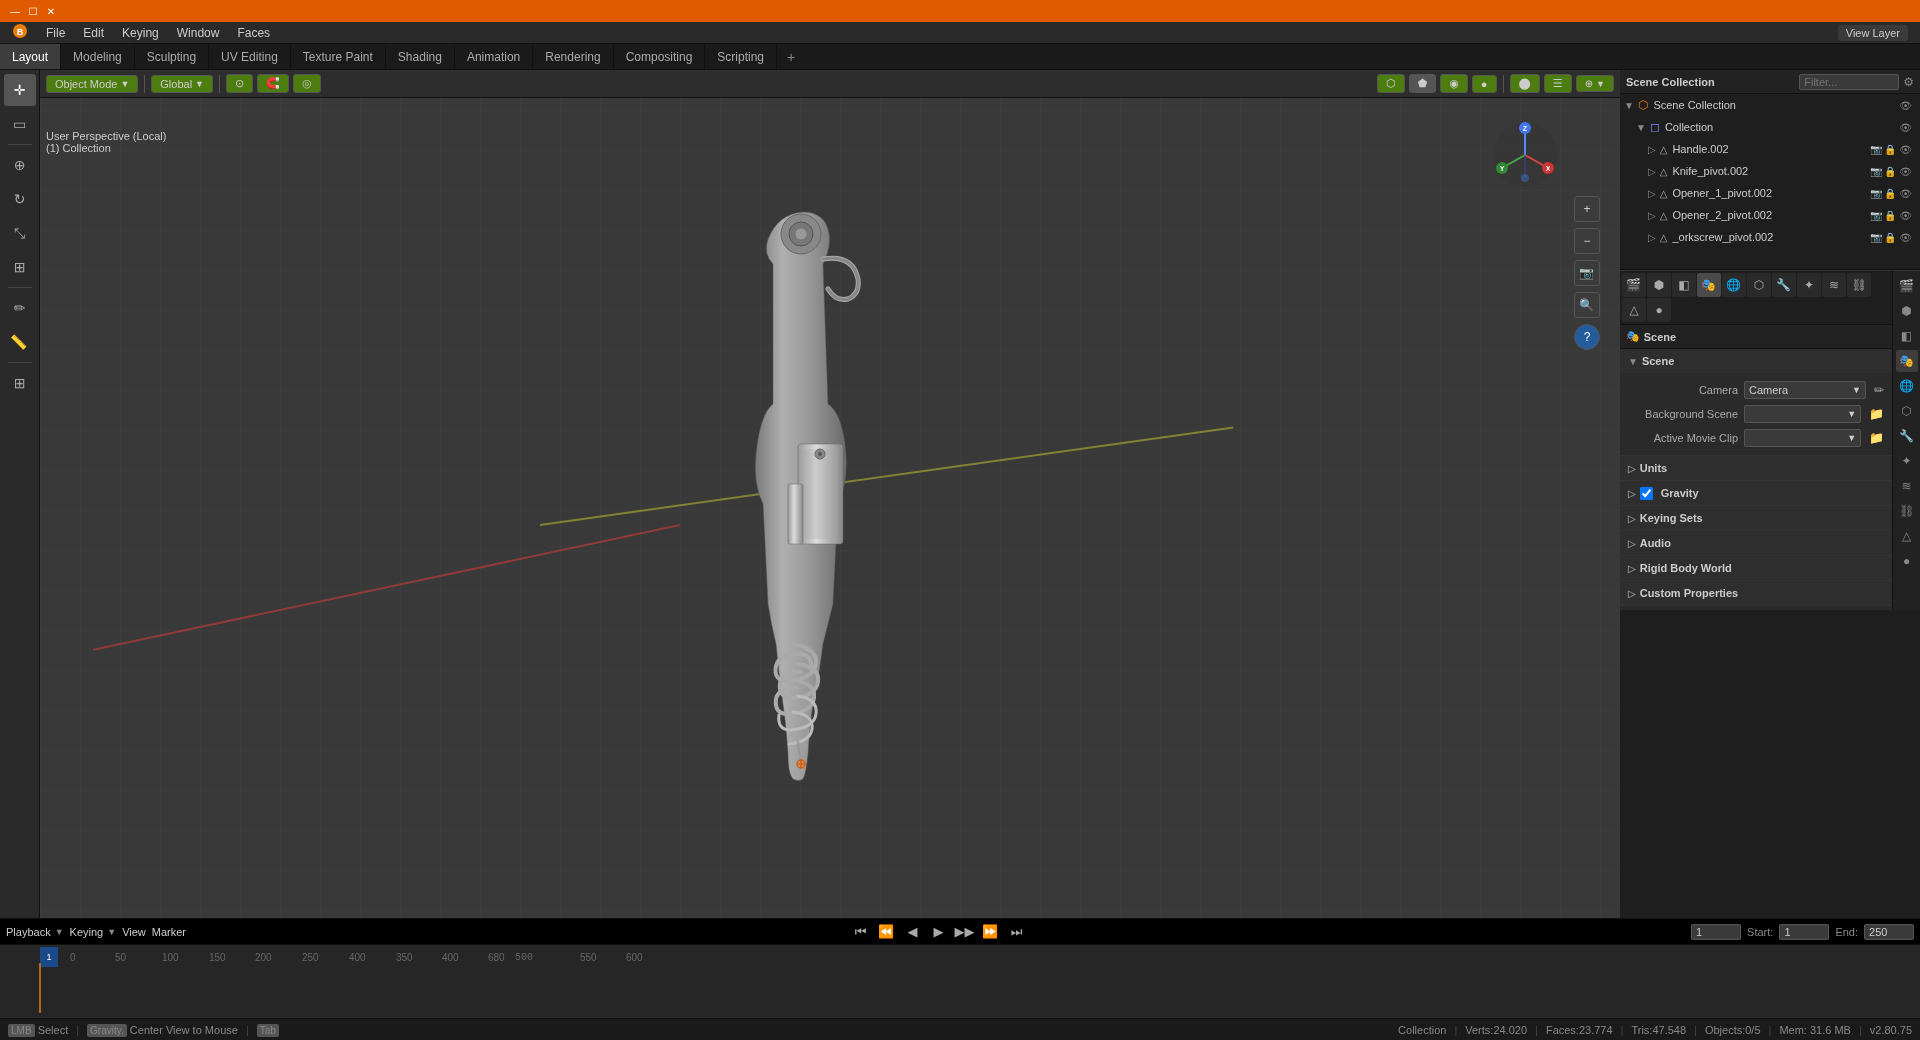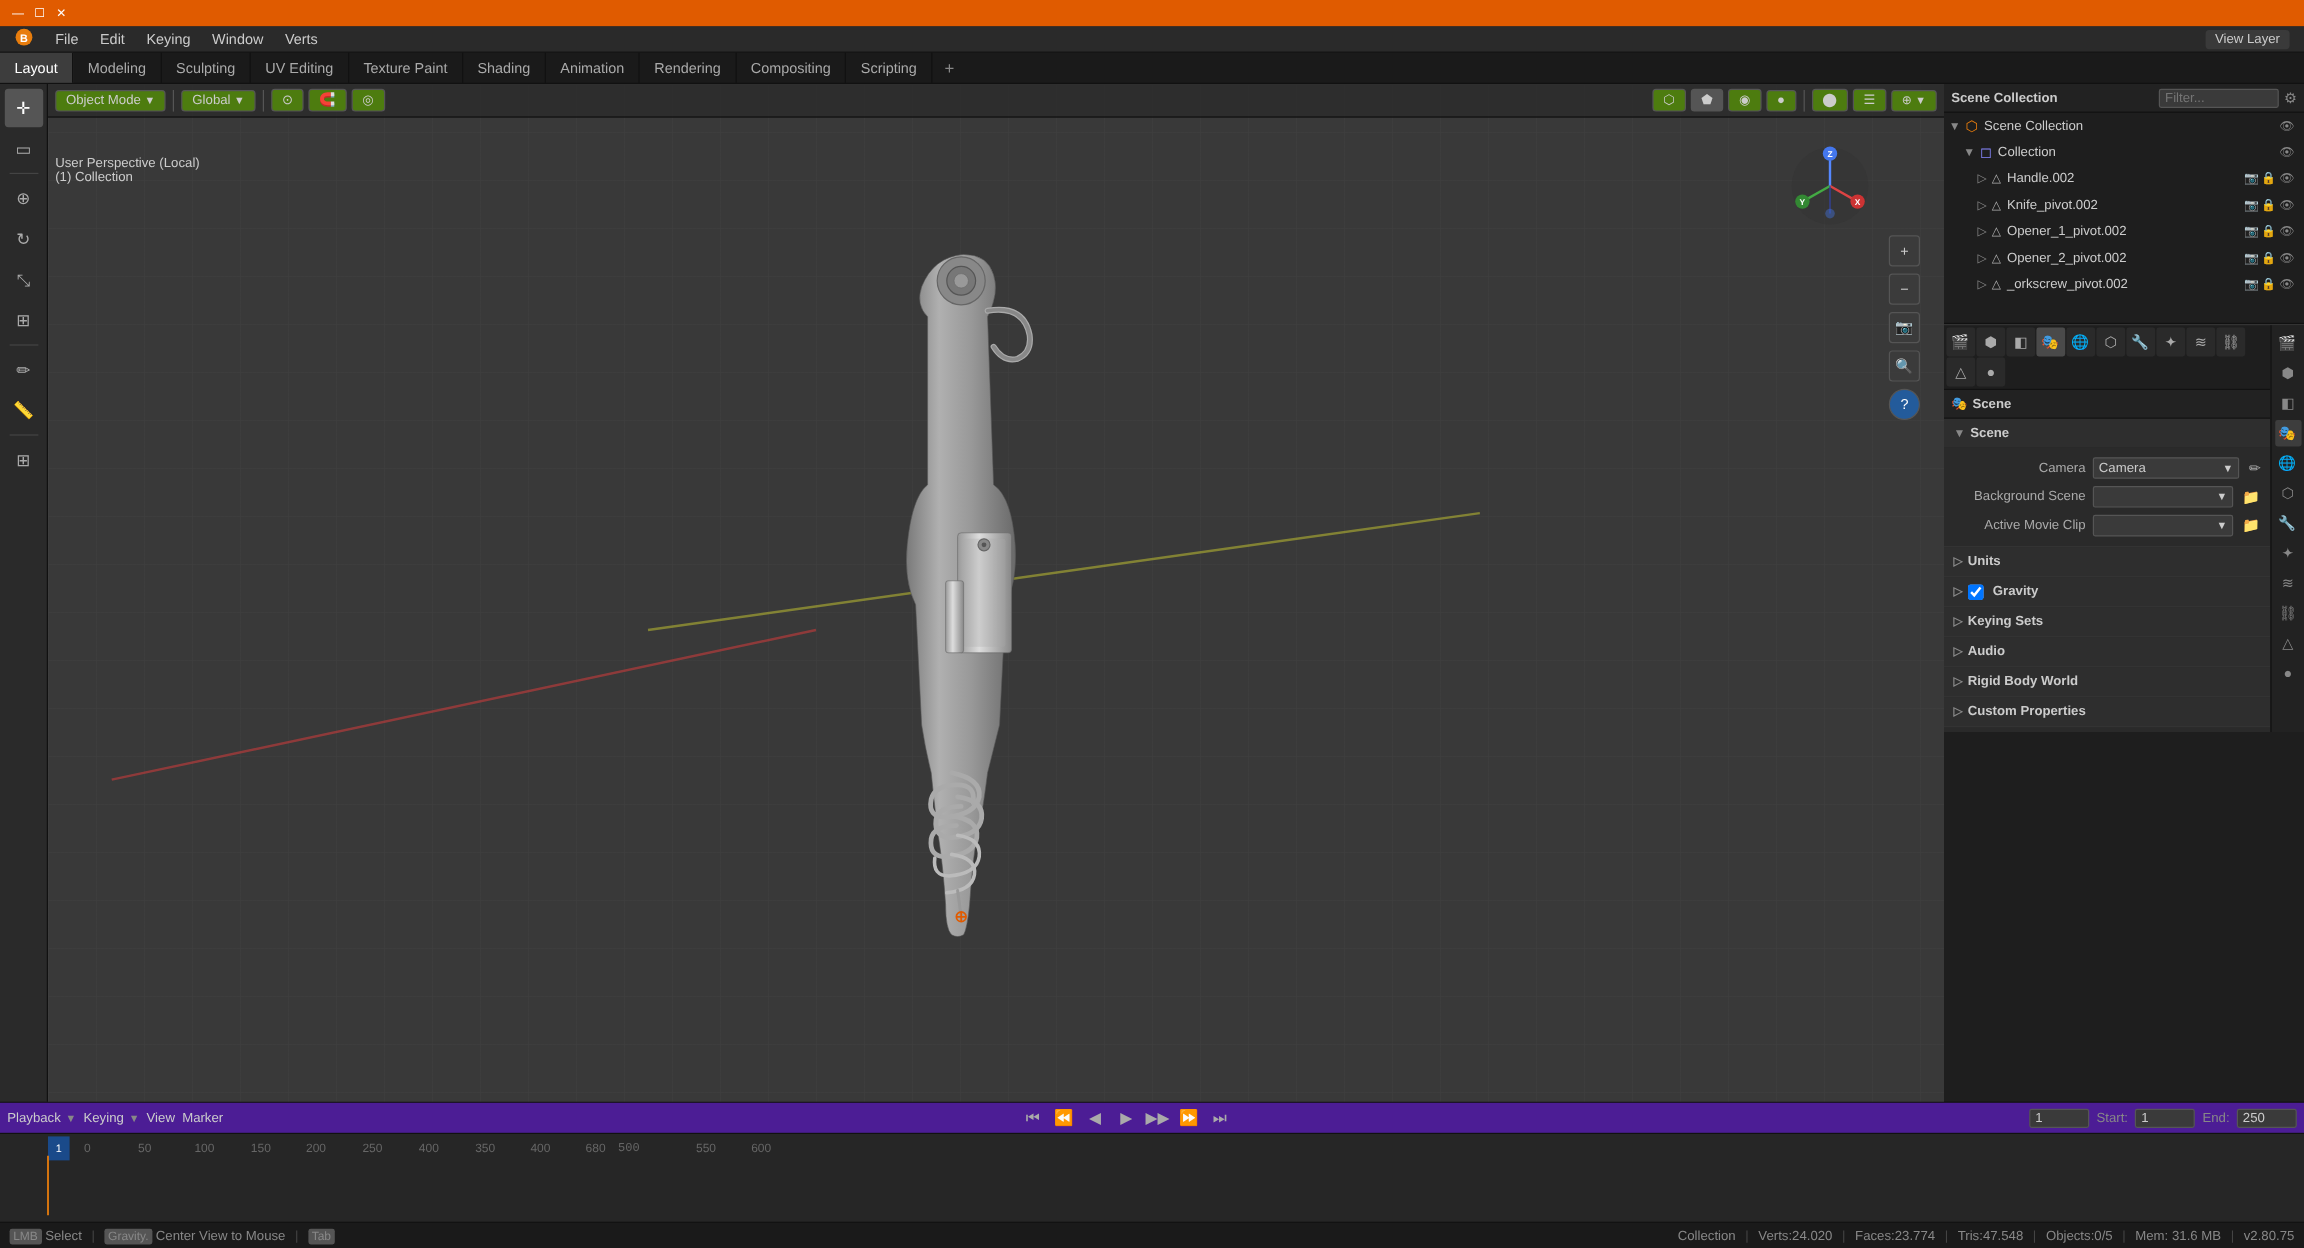--- a/index.html
+++ b/index.html
@@ -328,21 +328,21 @@
     
     #timeline {
       height: 100px;
       background: #1e1e1e;
       border-top: 1px solid #111;
       display: flex;
       flex-direction: column;
     }
     #timeline-toolbar {
       height: 26px;
-      background: #4c1d95;
+      background: #000000;
       display: flex;
       align-items: center;
       padding: 0 6px;
       gap: 6px;
       border-bottom: 1px solid #111;
     }
     .tl-btn {
       color: #aaa;
       font-size: 13px;
       cursor: pointer;
@@ -474,21 +474,21 @@
   <div class="menu-item">
     <svg width="16" height="16" viewBox="0 0 16 16">
         <circle cx="8" cy="8" r="7" fill="#e87d0d"></circle>
         <text x="8" y="12" text-anchor="middle" fill="white" font-size="9" font-weight="bold">B</text>
       </svg>
   </div>
   <div class="menu-item">File</div>
   <div class="menu-item">Edit</div>
   <div class="menu-item">Keying</div>
   <div class="menu-item">Window</div>
-  <div class="menu-item">Verts</div>
+  <div class="menu-item">Faces</div>
   <div style="flex:1"></div>
   <div style="display:flex;align-items:center;gap:4px;padding:0 8px;">
     <span style="background:#3a3a3a;padding:2px 8px;border-radius:3px;font-size:11px;color:#ccc;cursor:pointer;">View Layer</span>
   </div>
 </div>
 
 <div id="workspace-tabs">
   <div class="ws-tab active">Layout</div>
   <div class="ws-tab">Modeling</div>
   <div class="ws-tab">Sculpting</div>

